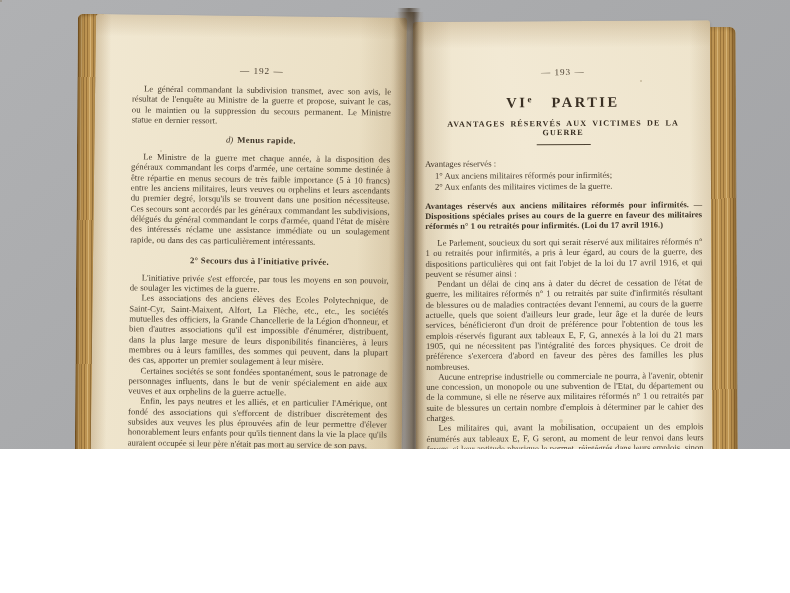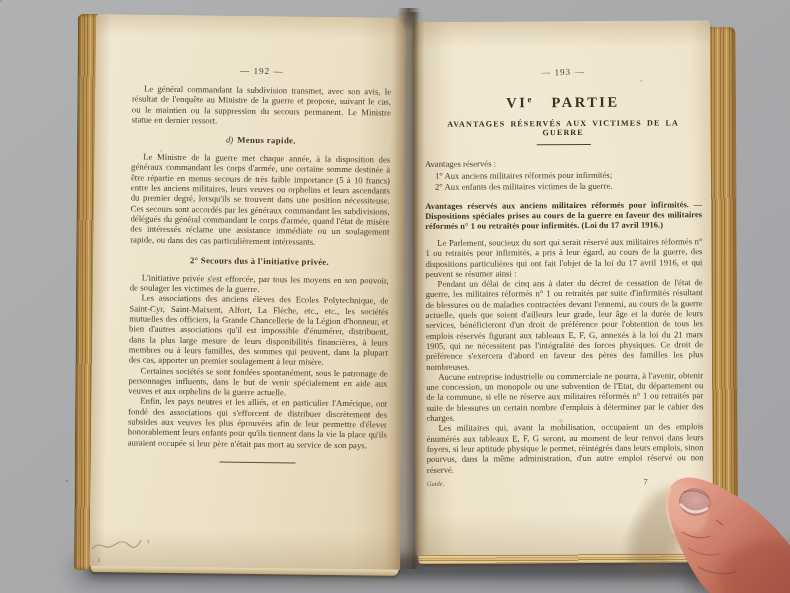--- a/index.html
+++ b/index.html
@@ -1,18 +1,18 @@
 <!DOCTYPE html>
 <html lang="fr"><head>
 <meta charset="utf-8">
 <style>
   html,body{margin:0;padding:0;}
   .scene{
     position:relative;
-    width:790px;height:593px;
+    width:790px;height:449px;
     overflow:hidden;
     background:linear-gradient(140deg,#b0b1b3 0%,#a9aaac 45%,#a2a3a6 100%);
     font-family:"Liberation Serif","DejaVu Serif",serif;
   }
   
   .book-shadow{
     position:absolute;left:86px;top:556px;width:642px;height:22px;
     background:rgba(45,45,48,.55);border-radius:10px;filter:blur(5px);
   }
   .book-shadow2{

